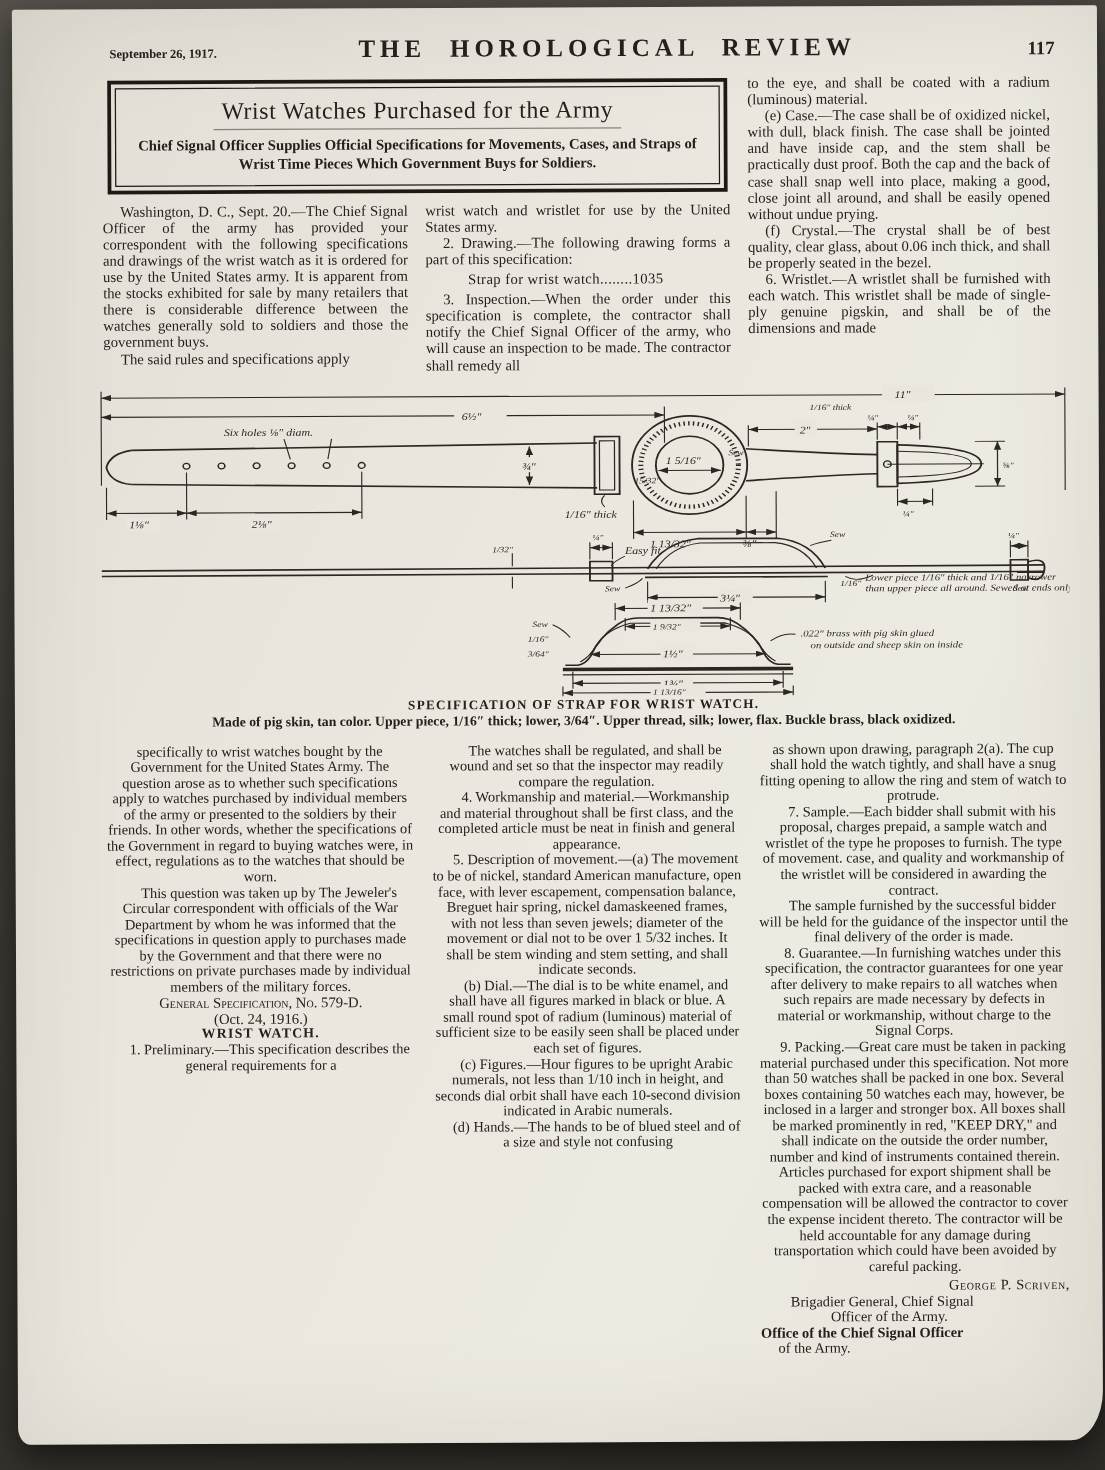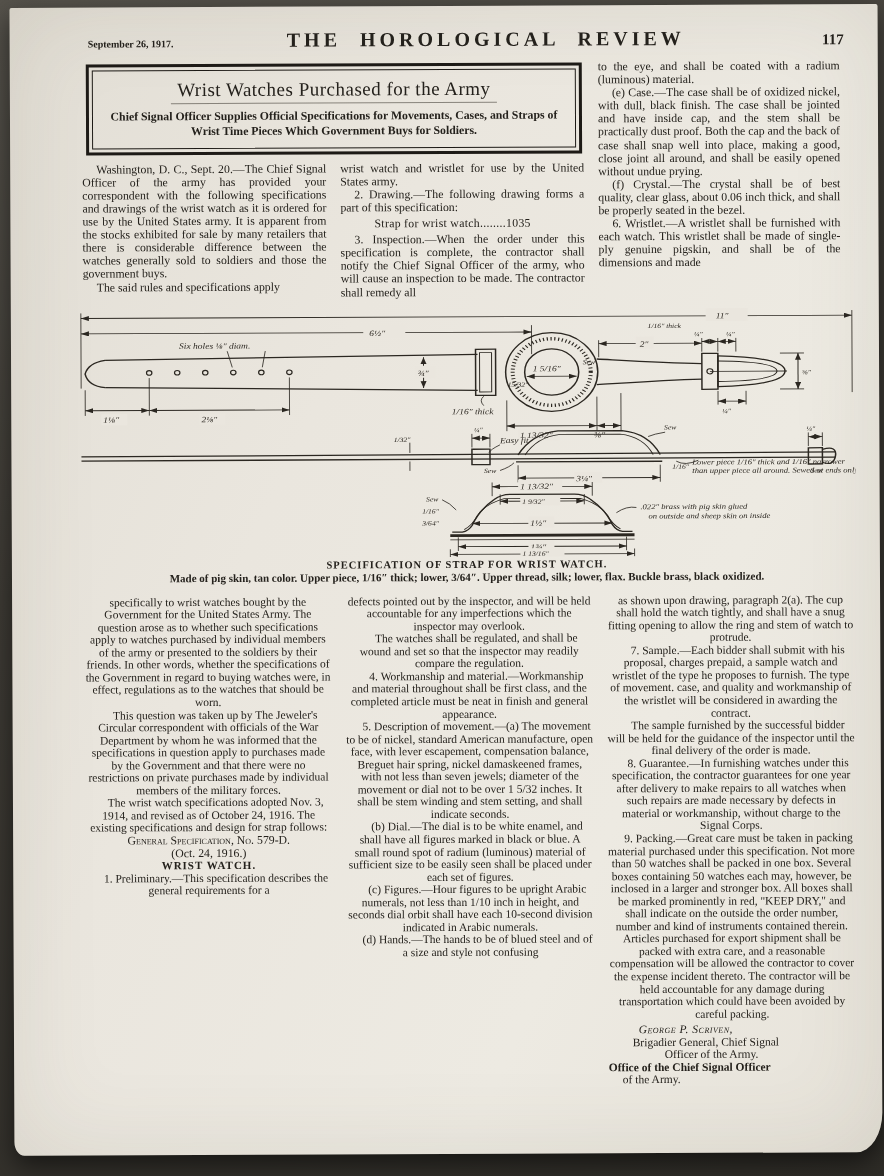--- a/index.html
+++ b/index.html
@@ -43,21 +43,21 @@
   .bcol{flex:1;font-size:11.5px;line-height:12.55px;text-align:justify;}
   .bcol p{margin:0;text-indent:14px;text-align:center;}
   .bcol p.noind{text-indent:0;}
   .chead{ text-align:center;font-size:11.8px;margin:7px 0 1px;text-indent:0 !important;}
   .chead2{text-align:center;font-size:11.8px;margin:2px 0 3px;text-indent:0 !important;}
   .chead3{text-align:center;font-size:11px;font-weight:bold;letter-spacing:1px;margin:4px 0 2px;text-indent:0 !important;}
   .smallcaps{font-variant:small-caps;}
   
   .sig{margin-top:3px;}
   .sig div{margin:0;}
-  .sig-name{text-align:left;font-variant:small-caps;letter-spacing:.5px;padding-left:30px;font-style:italic;}
+  .sig-name{text-align:right;font-variant:small-caps;letter-spacing:.5px;padding-left:30px;}
   .sig-t1{padding-left:24px;}
   .sig-t2{padding-left:56px;}
   .sig-o1{padding-left:0;font-weight:bold;}
   .sig-o2{padding-left:14px;}
   
   .ln{stroke:#2b2721;stroke-width:1.5;fill:none;}
   .lnthin{stroke:#2b2721;stroke-width:1;fill:none;}
   .dim{stroke:#2b2721;stroke-width:1;fill:none;marker-start:url(#ar);marker-end:url(#ar);}
   .tick{stroke:#2b2721;stroke-width:.9;fill:none;}
   .stip{stroke:#2b2721;stroke-width:4;fill:none;stroke-dasharray:1.2 2.6;}
@@ -298,28 +298,26 @@
       <div class="figcap">
         <div class="c1">SPECIFICATION OF STRAP FOR WRIST WATCH.</div>
         <div class="c2">Made of pig skin, tan color.  Upper piece, 1/16″ thick; lower, 3/64″.  Upper thread, silk; lower, flax.  Buckle brass, black oxidized.</div>
       </div>
     </div>
 
     <div class="bottom">
       <div class="bcol">
         <p class="noind">specifically to wrist watches bought by the Government for the United States Army. The question arose as to whether such specifications apply to watches purchased by individual members of the army or presented to the soldiers by their friends.  In other words, whether the specifications of the Government in regard to buying watches were, in effect, regulations as to the watches that should be worn.</p>
         <p>This question was taken up by The Jeweler's Circular correspondent with officials of the War Department by whom he was informed that the specifications in question apply to purchases made by the Government and that there were no restrictions on private purchases made by individual members of the military forces.</p>
-        <p>The wrist watch specifications adopted Nov. 3, 1914, and revised as of October 24, 1916.  The existing specifications and design for strap follows:</p>
         <p class="chead smallcaps">General Specification, No. 579-D.</p>
         <p class="chead2">(Oct. 24, 1916.)</p>
         <p class="chead3">WRIST WATCH.</p>
         <p>1. Preliminary.—This specification describes the general requirements for a</p>
       </div>
       <div class="bcol">
-        <p class="noind">defects pointed out by the inspector, and will be held accountable for any imperfections which the inspector may overlook.</p>
         <p>The watches shall be regulated, and shall be wound and set so that the inspector may readily compare the regulation.</p>
         <p>4. Workmanship and material.—Workmanship and material throughout shall be first class, and the completed article must be neat in finish and general appearance.</p>
         <p>5. Description of movement.—(a) The movement to be of nickel, standard American manufacture, open face, with lever escapement, compensation balance, Breguet hair spring, nickel damaskeened frames, with not less than seven jewels; diameter of the movement or dial not to be over 1 5/32 inches.  It shall be stem winding and stem setting, and shall indicate seconds.</p>
         <p>(b) Dial.—The dial is to be white enamel, and shall have all figures marked in black or blue.  A small round spot of radium (luminous) material of sufficient size to be easily seen shall be placed under each set of figures.</p>
         <p>(c) Figures.—Hour figures to be upright Arabic numerals, not less than 1/10 inch in height, and seconds dial orbit shall have each 10-second division indicated in Arabic numerals.</p>
         <p>(d) Hands.—The hands to be of blued steel and of a size and style not confusing</p>
       </div>
       <div class="bcol">
         <p class="noind">as shown upon drawing, paragraph 2(a).  The cup shall hold the watch tightly, and shall have a snug fitting opening to allow the ring and stem of watch to protrude.</p>
         <p>7. Sample.—Each bidder shall submit with his proposal, charges prepaid, a sample watch and wristlet of the type he proposes to furnish.  The type of movement. case, and quality and workmanship of the wristlet will be considered in awarding the contract.</p>

